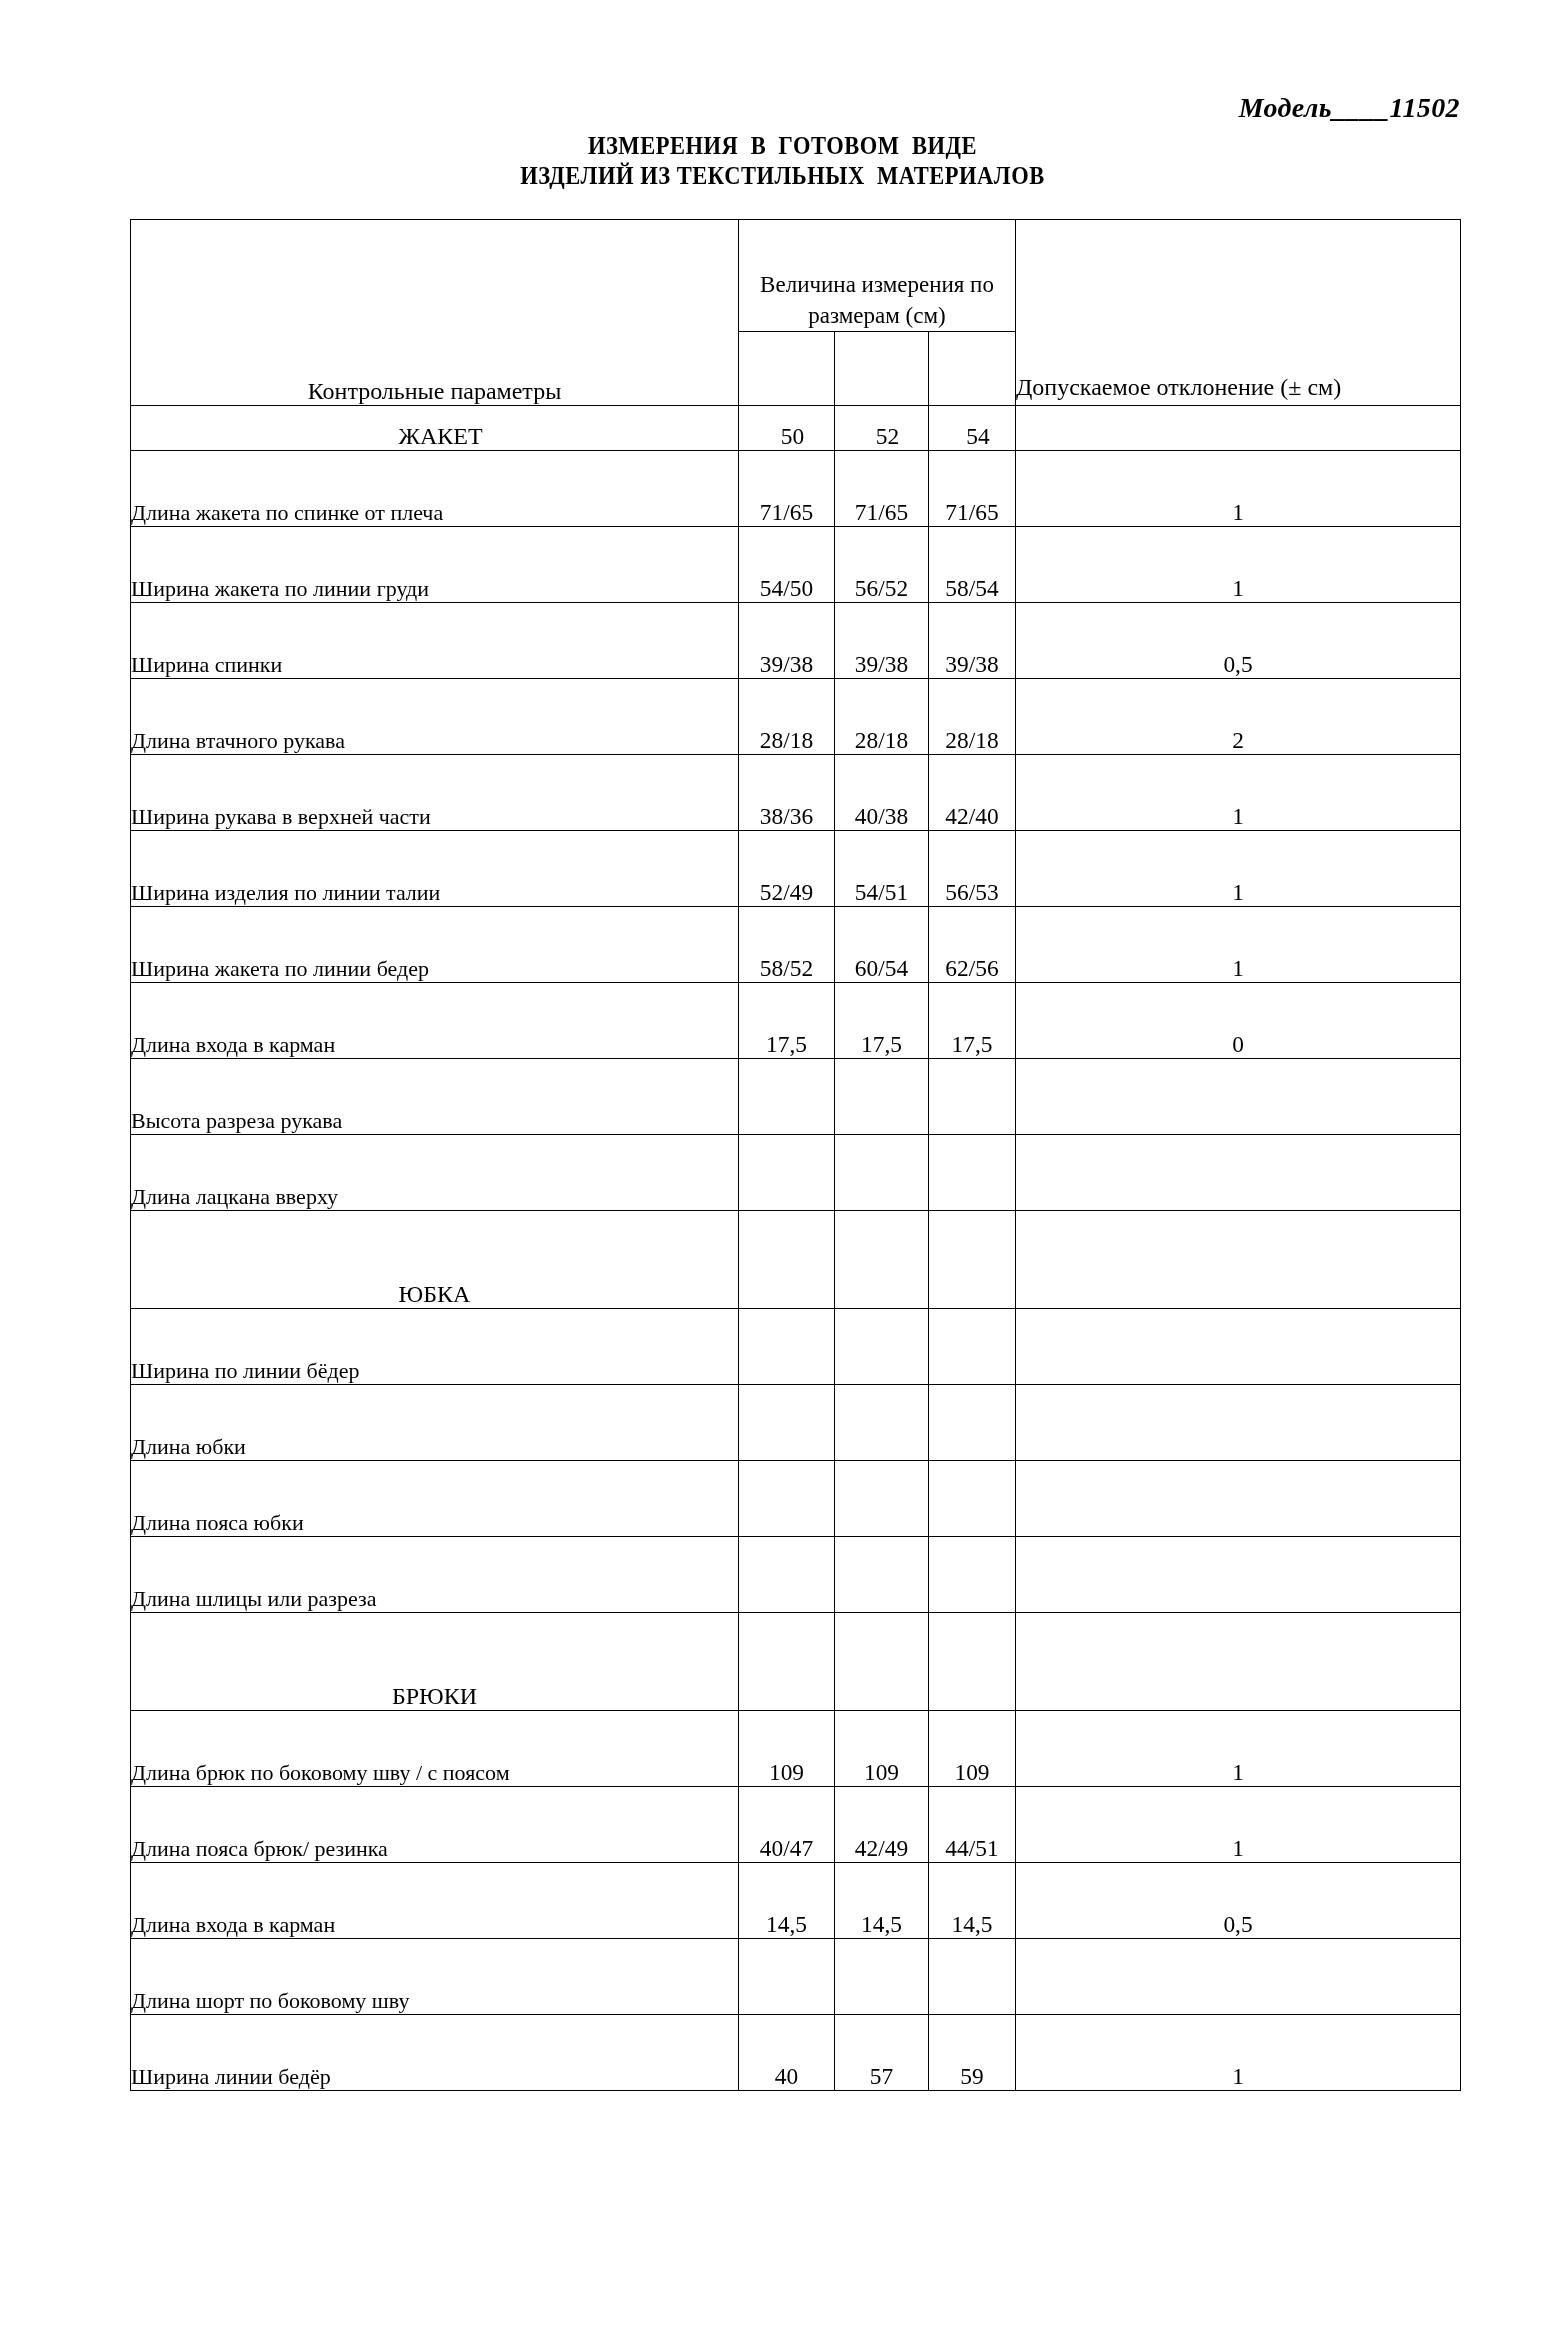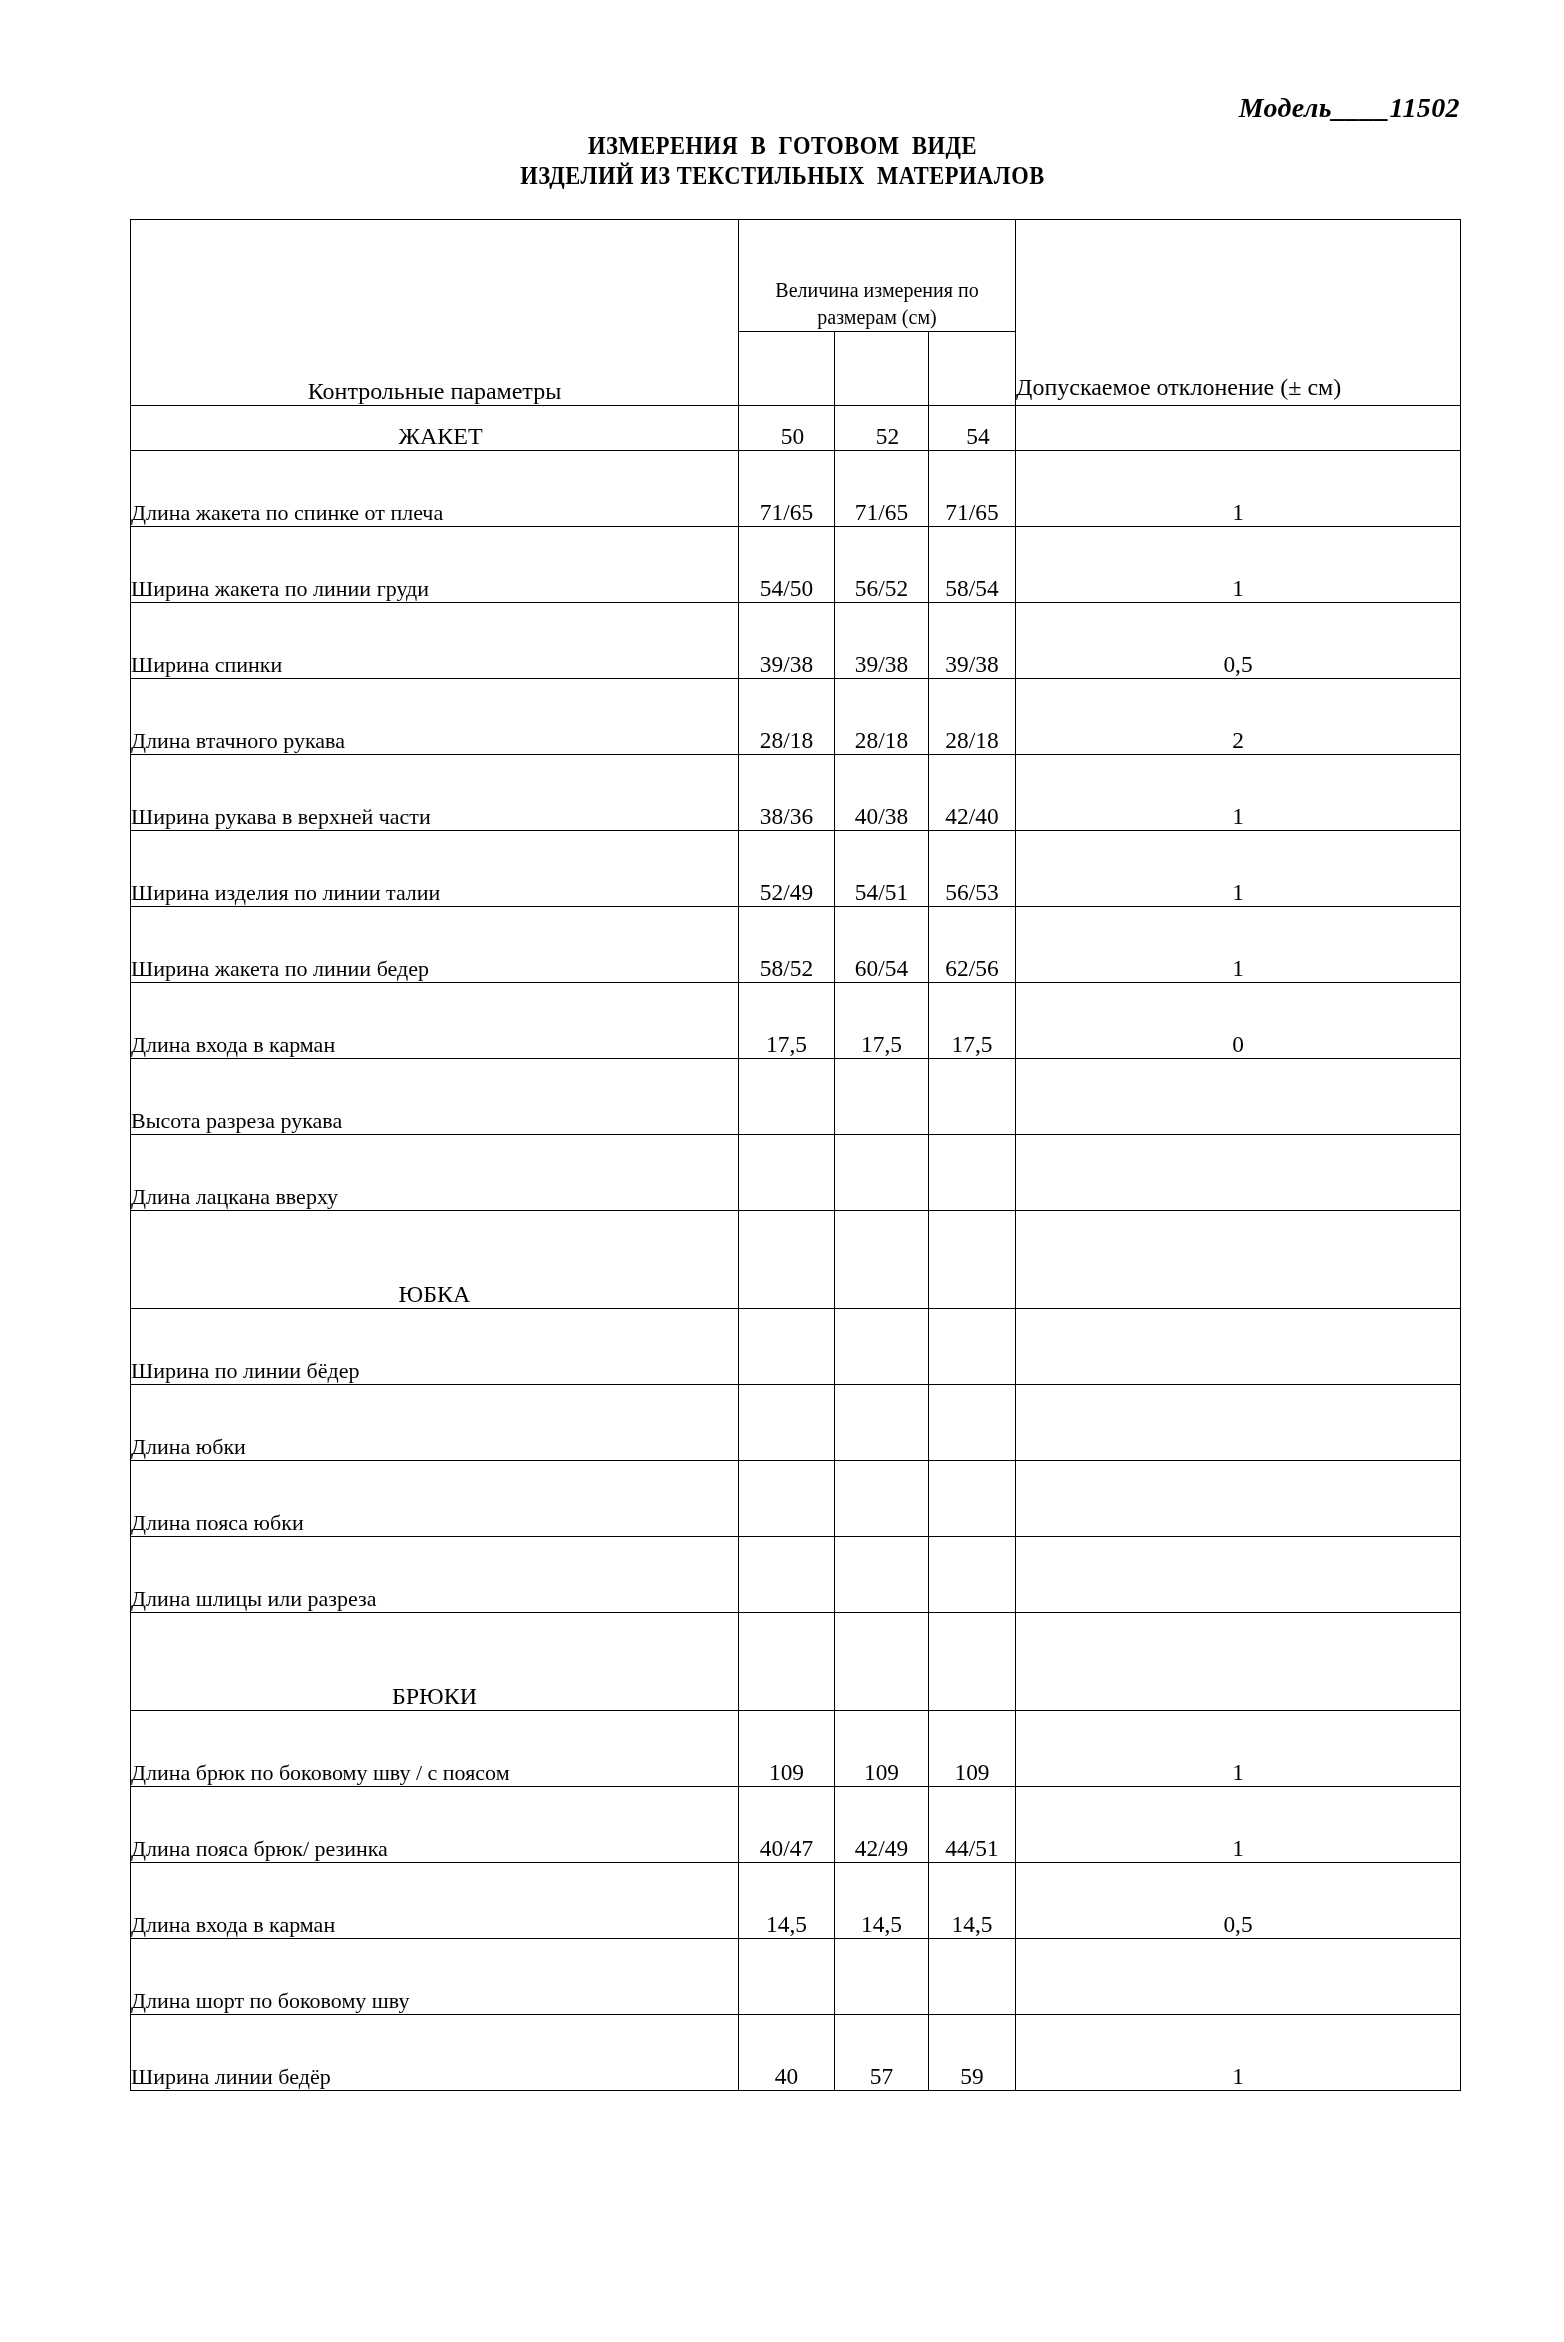--- a/index.html
+++ b/index.html
@@ -85,21 +85,21 @@
   .h-param {
     height: 185px;
     text-align: center;
     vertical-align: middle;
     font-size: 24px;
   }
   .h-sizes {
     height: 111px;
     text-align: center;
     vertical-align: middle;
-    font-size: 20px;
+    font-size: 23px;
     line-height: 1.35;
     padding: 0 5.6px;
   }
   .h-dev {
     height: 185px;
     vertical-align: top;
     font-size: 24px;
     line-height: 1.45;
     padding: 32px 13px 0 13px;
     text-align: left;

